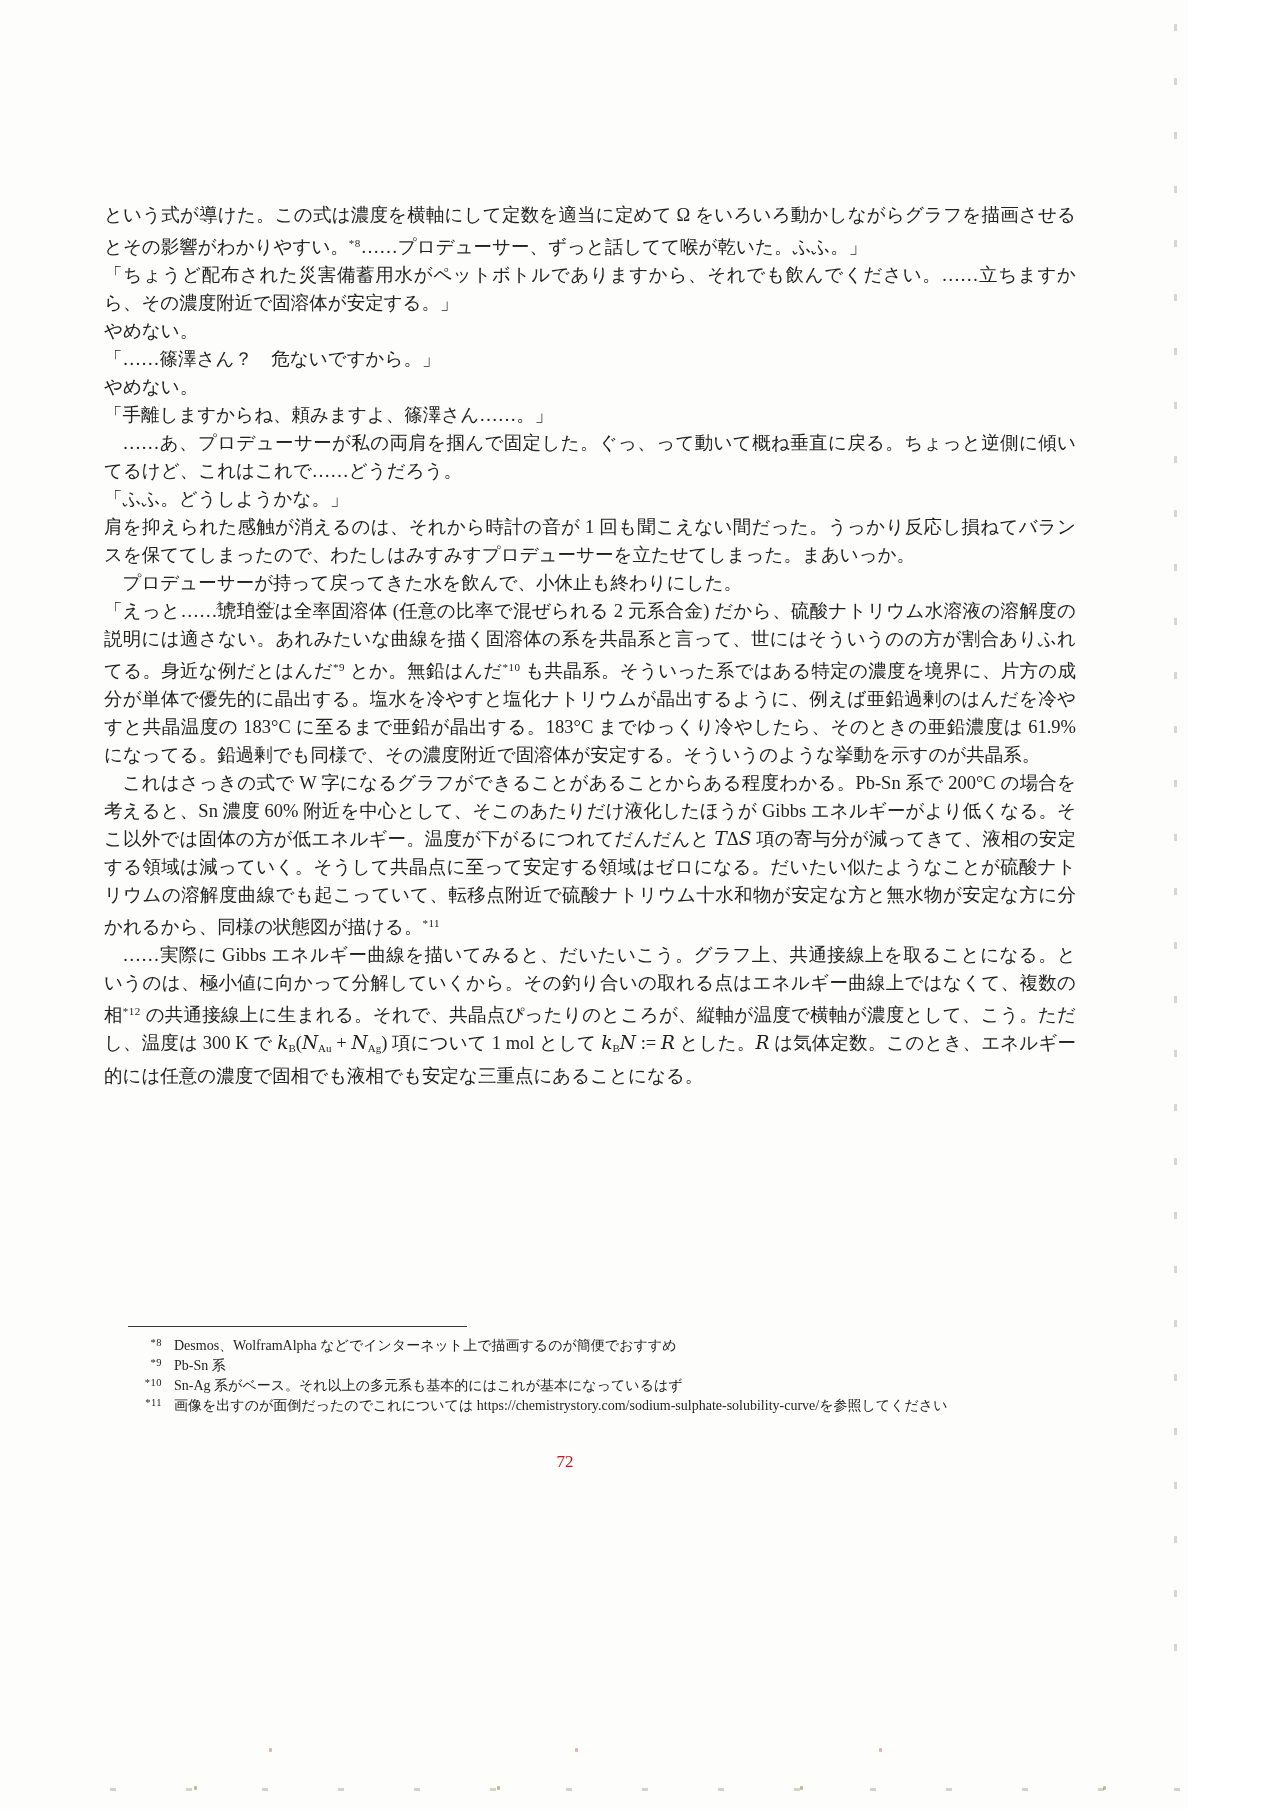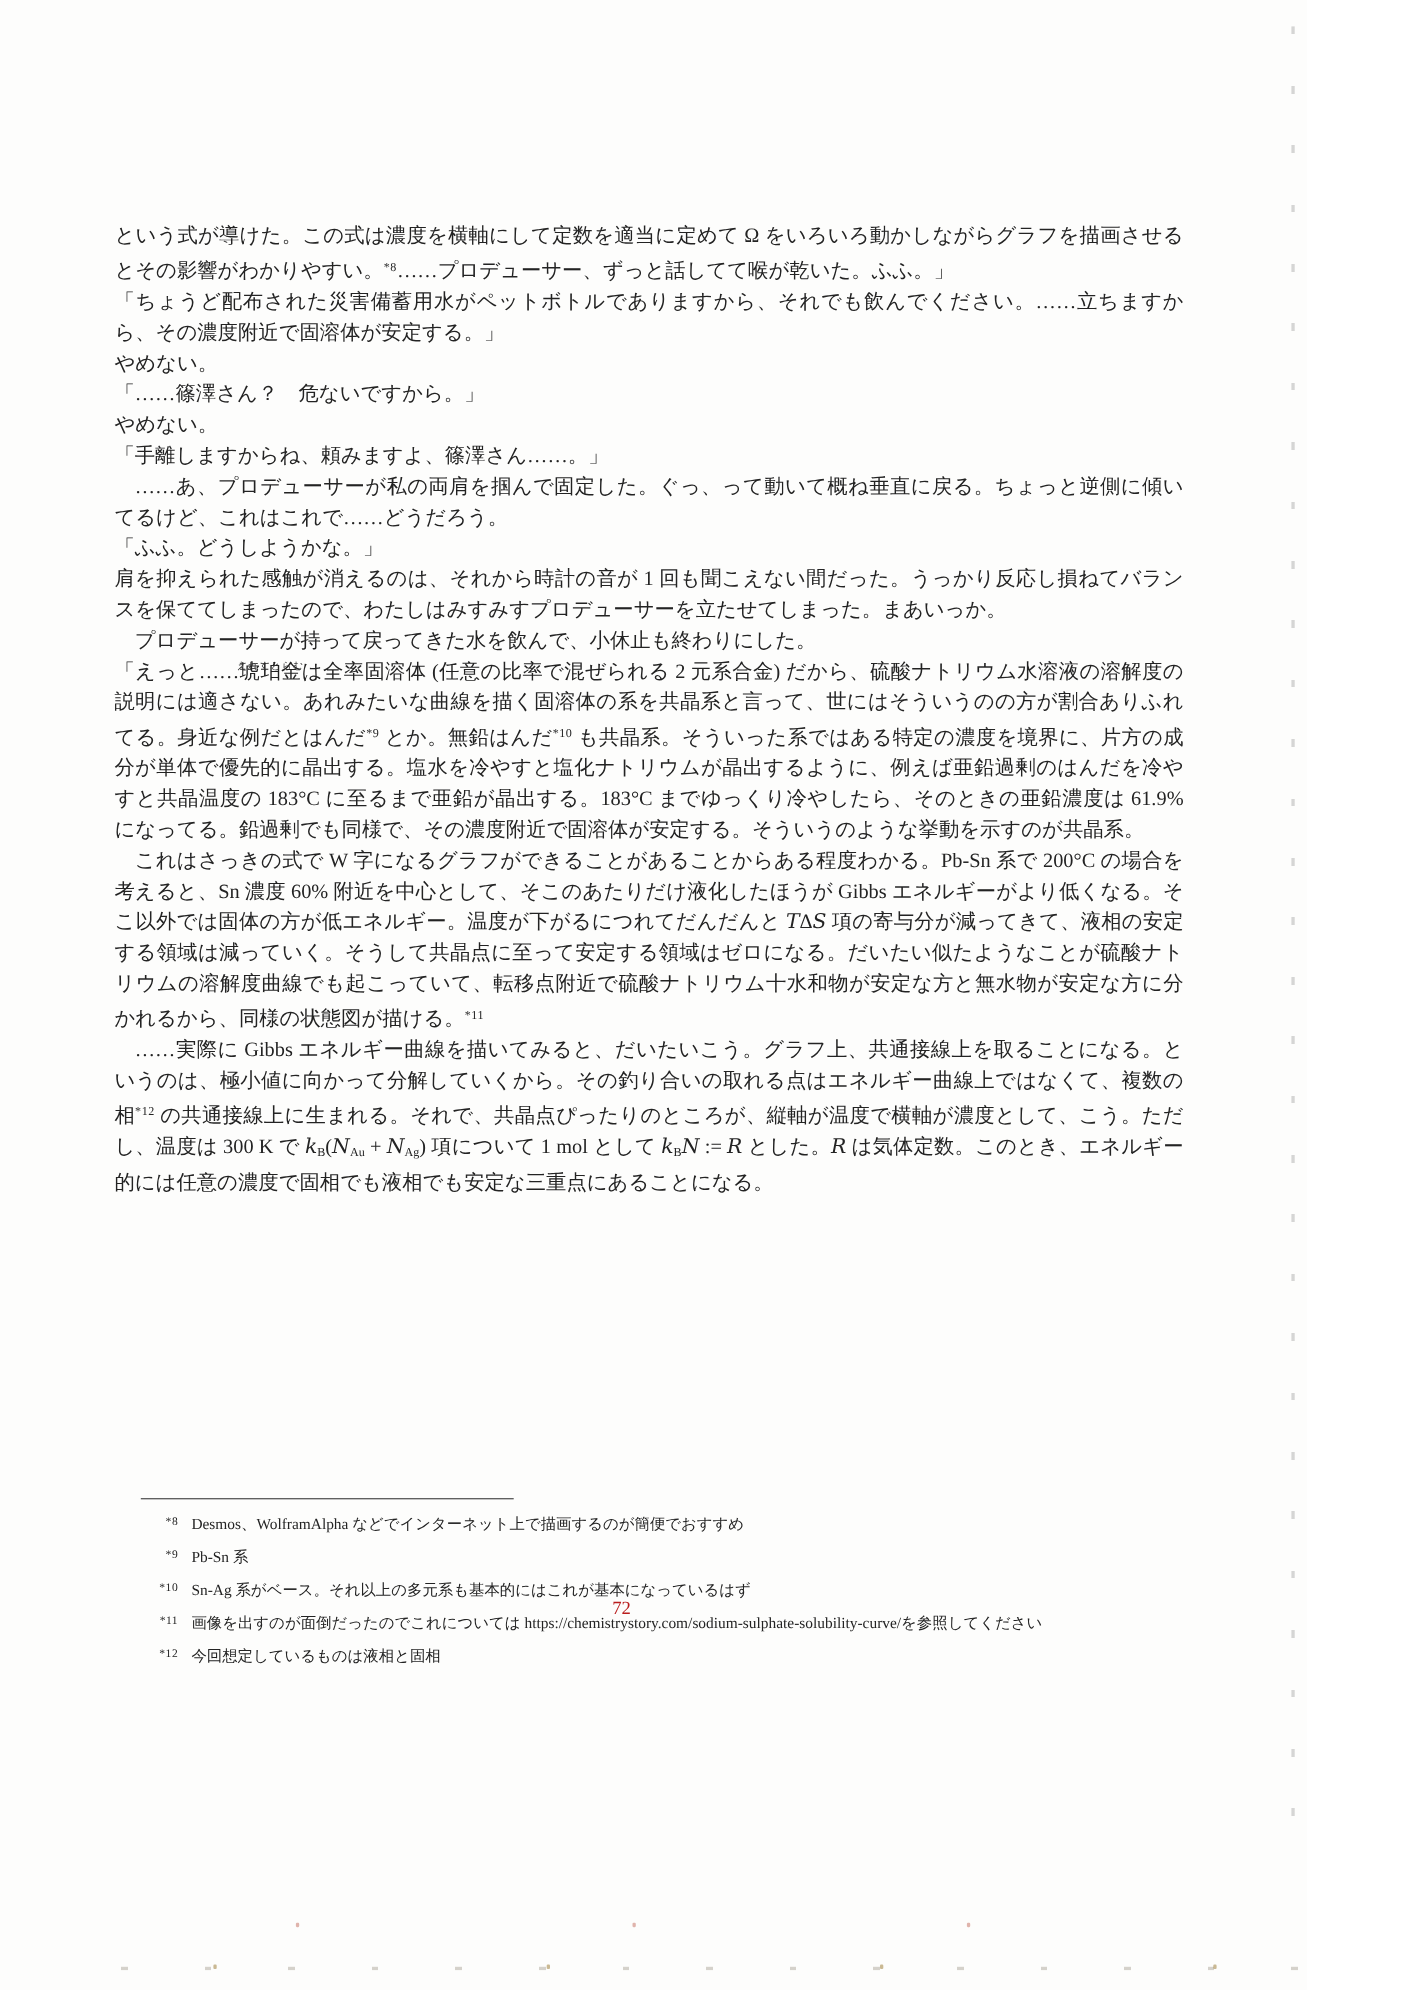--- a/index.html
+++ b/index.html
@@ -36,24 +36,24 @@
     transform:translateX(-50%);
     font-size:9px;
     letter-spacing:1px;
     white-space:nowrap;
     color:#333;
   }
   
   .footnotes{
     position:absolute;
     left:128px;
-    top:1362px;
+    top:1326px;
     width:950px;
     font-size:14px;
-    line-height:27px;
+    line-height:17px;
     text-align:justify;
   }
   .footnote-rule{
     width:339px;
     border-top:1.2px solid #3a3a3a;
     margin-bottom:7px;
   }
   .footnote{padding-left:46px;}
   .fn-marker{
     display:inline-block;
@@ -131,23 +131,20 @@
     </div>
     <div class="footnote">
       <span class="fn-marker">*9</span><span class="fn-text">Pb-Sn 系</span>
     </div>
     <div class="footnote">
       <span class="fn-marker">*10</span><span class="fn-text">Sn-Ag 系がベース。それ以上の多元系も基本的にはこれが基本になっているはず</span>
     </div>
     <div class="footnote">
       <span class="fn-marker">*11</span><span class="fn-text">画像を出すのが面倒だったのでこれについては https://chemistrystory.com/sodium-sulphate-solubility-curve/を参照してください</span>
     </div>
-    <div class="footnote">
-      <span class="fn-marker">*12</span><span class="fn-text">今回想定しているものは液相と固相</span>
-    </div>
   </section>
 
   <div class="page-number">72</div>
 
   <div class="edge-ticks-right"></div>
   <div class="edge-ticks-bottom"></div>
   <div class="speck pink" style="left:269px; top:1748px;"></div>
   <div class="speck pink" style="left:575px; top:1748px;"></div>
   <div class="speck pink" style="left:879px; top:1748px;"></div>
   <div class="speck olive" style="left:194px; top:1786px;"></div>

